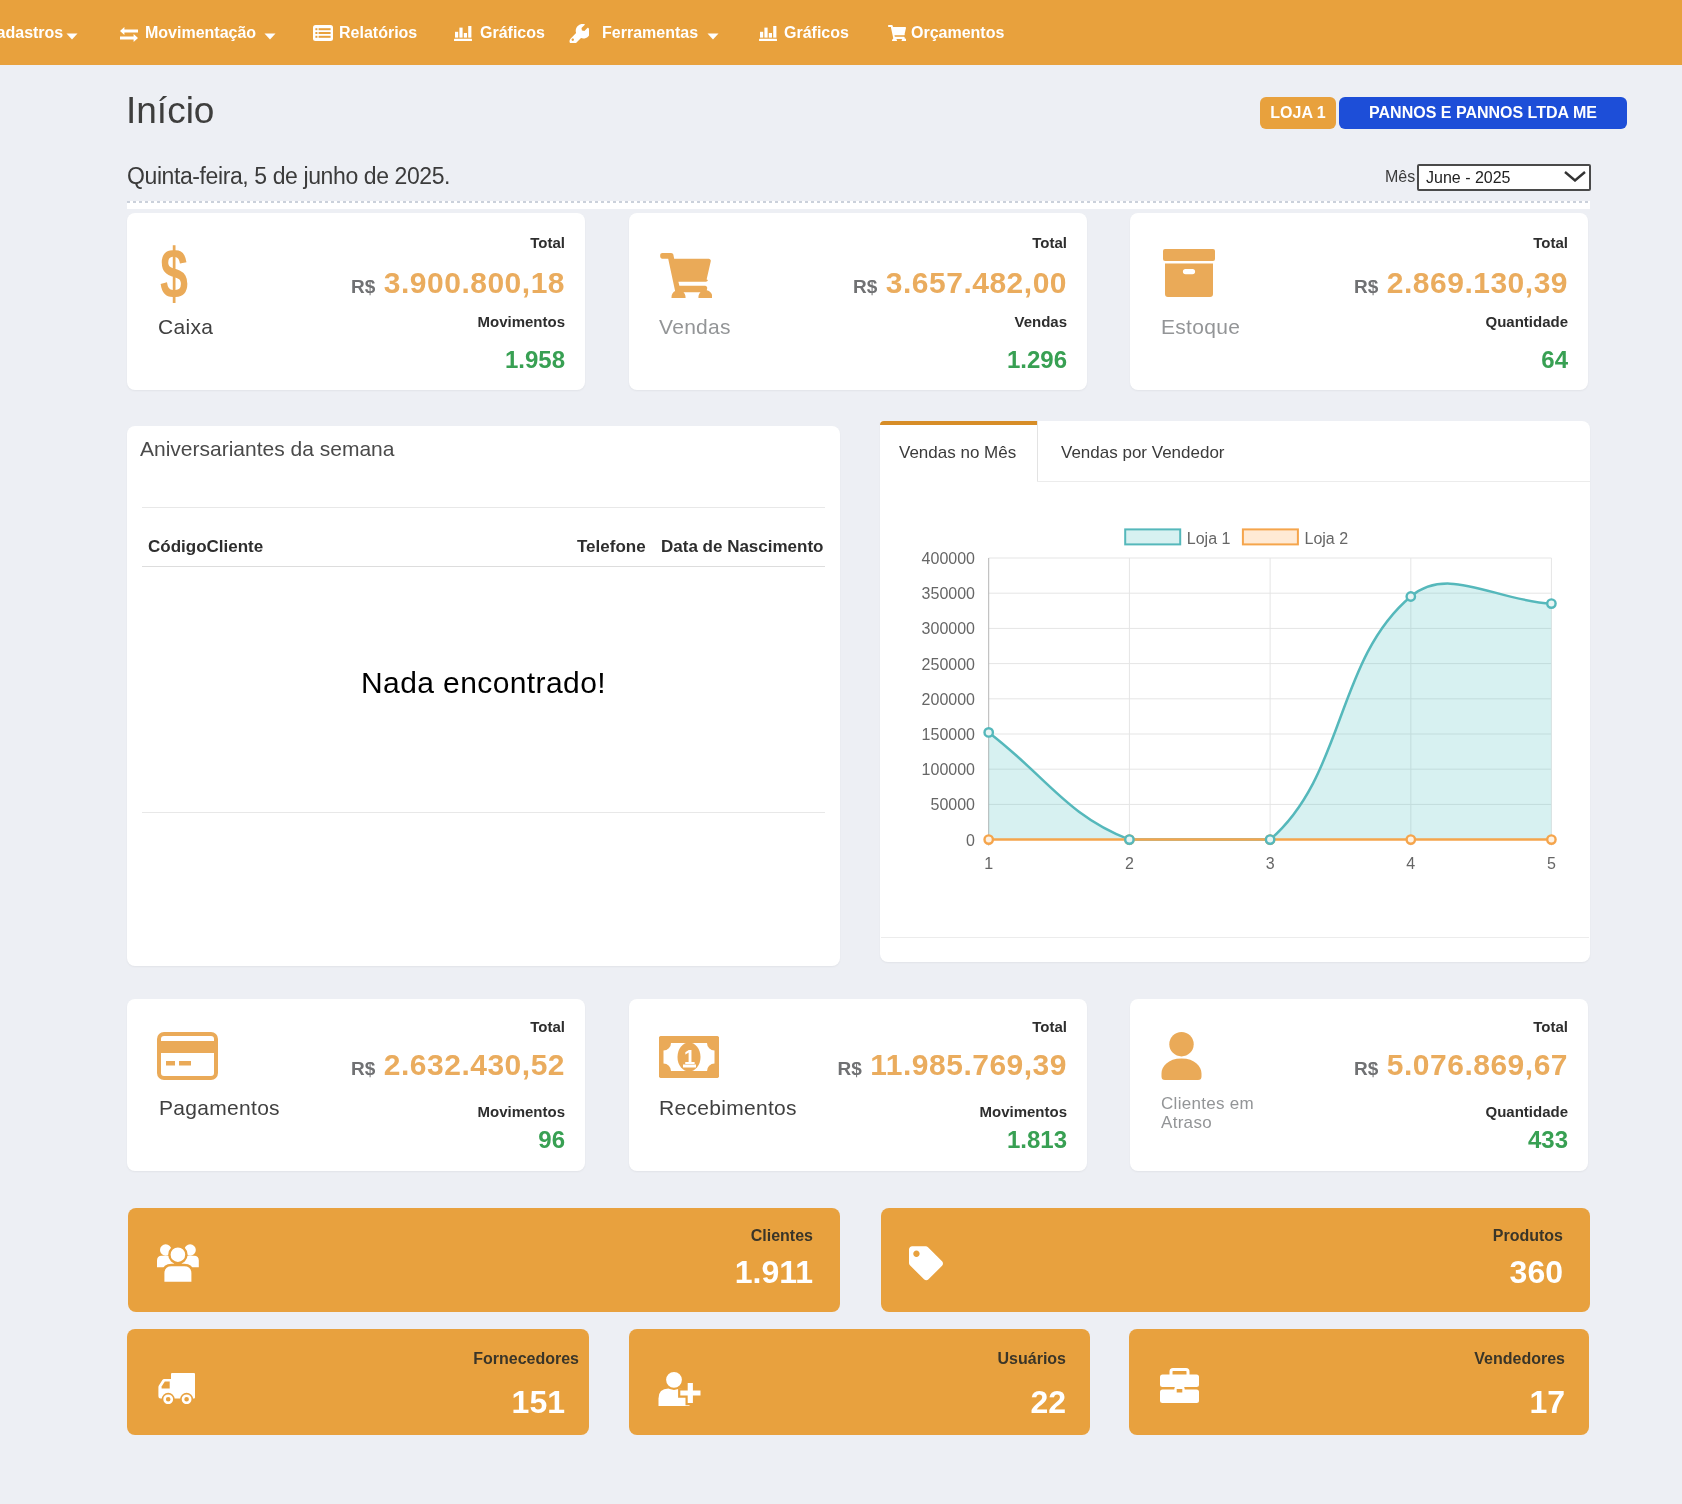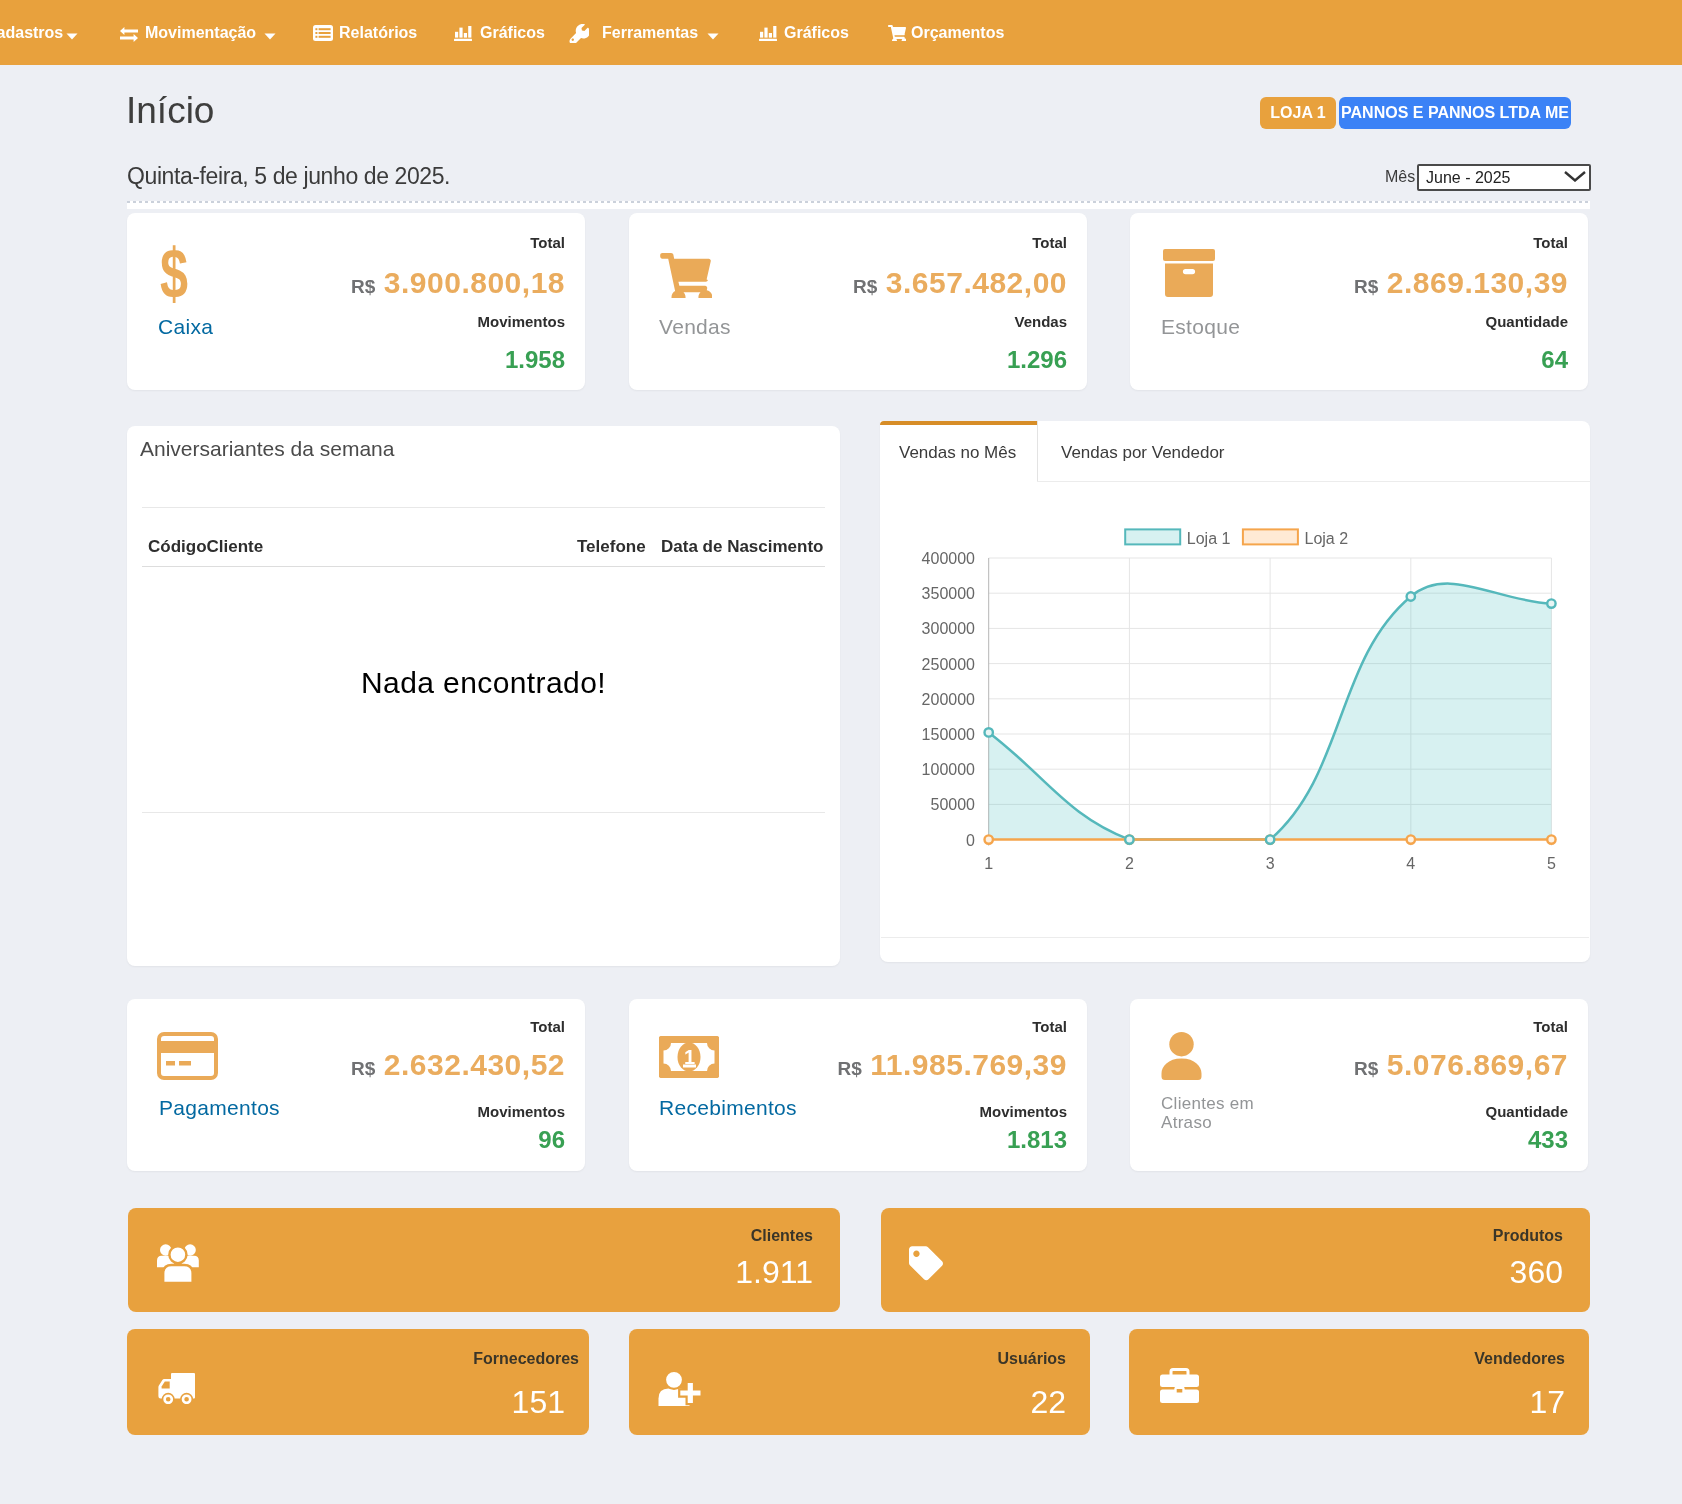--- a/index.html
+++ b/index.html
@@ -5,26 +5,26 @@
 * { margin:0; padding:0; box-sizing:border-box; }
 html,body { width:1682px; height:1504px; background:#EDEFF4; font-family:"Liberation Sans",sans-serif; position:relative; overflow:hidden; }
 .abs { position:absolute; }
 .card { position:absolute; background:#fff; border-radius:8px; box-shadow:0 1px 2px rgba(0,0,0,0.05); }
 .banner { position:absolute; background:#E8A13E; border-radius:8px; }
 .lbl { font-size:15px; font-weight:bold; color:#2E2E2E; line-height:15px; }
 .valw { white-space:nowrap; line-height:30px; }
 .valo { font-size:30px; font-weight:bold; color:#EAAC5E; letter-spacing:0.5px; }
 .rs { font-size:19px; font-weight:bold; color:#707173; margin-right:4px; }
 .valg { font-size:24px; font-weight:bold; color:#38A053; line-height:24px; }
-.cname { font-size:21px; letter-spacing:0.3px; color:#0369a1; line-height:21px; white-space:nowrap; }
+.cname { font-size:21px; letter-spacing:0.3px; color:#404040; line-height:21px; white-space:nowrap; }
 .gray { color:#939597; }
 .nt { position:absolute; color:#fff; font-size:16px; font-weight:bold; line-height:16px; top:25px; white-space:nowrap; }
 .th { font-size:17px; font-weight:bold; color:#2E2E2E; line-height:17px; }
 .bl { font-size:16px; font-weight:bold; color:#3A3528; line-height:16px; }
-.bn { font-size:32px; font-weight:normal; color:#fff; line-height:32px; }
+.bn { font-size:32px; font-weight:bold; color:#fff; line-height:32px; }
 </style>
 </head>
 <body>
 <div class="abs" style="left:0;top:0;width:1682px;height:65px;background:#E8A13D;overflow:hidden;">
 <div class="nt" style="left:-15px;">Cadastros</div>
 <svg class="abs" style="left:66px;top:33px;" width="12" height="7" viewBox="0 0 12 7">
       <path d="M0.5 0.5 L11.5 0.5 L6 6.5 Z" fill="#fff"></path>
     </svg>
 <svg class="abs" style="left:120px;top:27px;" width="18" height="15" viewBox="0 0 18 15" fill="#fff">
       <path d="M4.4 0 L4.4 2.6 L18 2.6 L18 5.4 L4.4 5.4 L4.4 8 L0 4 Z"></path>
@@ -68,21 +68,21 @@
     </svg>
 <div class="nt" style="left:784px;">Gráficos</div>
 <svg class="abs" style="left:888px;top:25px;" width="18" height="16" viewBox="0 0 576 512" fill="#fff">
       <path d="M528.1 301.3l47.3-208C578.8 78.3 567.4 64 552 64H159.2l-9.2-43.1C147.8 8.6 137.1 0 124.5 0H24C10.7 0 0 10.7 0 24v16c0 13.3 10.7 24 24 24h67.1l78.7 369.3c-24.6 13.6-41.2 39.8-41.2 69.9 0 44.2 35.8 80 80 80s80-35.8 80-80c0-22.4-9.2-42.6-24-57.1h194.4c-14.9 14.5-24 34.7-24 57.1 0 44.2 35.8 80 80 80s80-35.8 80-80c0-39.2-28.2-71.8-65.4-78.7l4.8-21.3c3.4-15-8-29.2-23.4-29.2H218.1l-10.9-48h312.2c11.2 0 20.9-7.8 23.4-18.7z"></path>
     </svg>
 <div class="nt" style="left:911px;">Orçamentos</div>
 </div>
 <div class="abs" style="left:126px;top:90px;font-size:37px;line-height:41px;color:#3E3E3D;">Início</div>
 <div class="abs" style="left:127px;top:165px;font-size:23px;letter-spacing:-0.4px;line-height:23px;color:#3B3B3B;text-align:right;">Quinta-feira, 5 de junho de 2025.</div>
 <div class="abs" style="left:1260px;top:97px;width:76px;height:32px;background:#E8A13D;border-radius:6px;color:#fff;font-size:16px;font-weight:bold;text-align:center;line-height:32px;">LOJA 1</div>
-<div class="abs" style="left:1339px;top:97px;width:232px;height:32px;background:#3b82f6;border-radius:6px;color:#fff;font-size:16px;font-weight:bold;text-align:center;line-height:32px;">PANNOS E PANNOS LTDA ME</div>
+<div class="abs" style="left:1339px;top:97px;width:288px;height:32px;background:#1d4ed8;border-radius:6px;color:#fff;font-size:16px;font-weight:bold;text-align:center;line-height:32px;">PANNOS E PANNOS LTDA ME</div>
 <div class="abs" style="left:1385px;top:169px;font-size:16px;line-height:16px;color:#3B3B3B;">Mês</div>
 <div class="abs" style="left:1417px;top:164px;width:174px;height:27px;background:#fff;border:2px solid #4A4A4A;border-radius:2px;font-size:16px;line-height:23px;color:#222;padding-left:7px;">June - 2025</div>
 <svg class="abs" style="left:1564px;top:171px;" width="22" height="11" viewBox="0 0 22 11">
     <path d="M1 1 L11 9.5 L21 1" stroke="#333" stroke-width="2.4" fill="none"></path>
   </svg>
 <div class="abs" style="left:127px;top:201px;width:1463px;height:8px;background:#fff;background-image:repeating-linear-gradient(90deg,#CBD1DB 0,#CBD1DB 3px,transparent 3px,transparent 6px);background-size:100% 2px;background-repeat:no-repeat;"></div>
 <div class="card" style="left:127px;top:213px;width:458px;height:177px;"></div>
 <div class="abs" style="left:160px;top:239px;font-size:70px;font-weight:bold;color:#EAAA58;line-height:70px;transform:scaleX(0.72);transform-origin:0 0;">$</div>
 <div class="abs cname" style="left:158px;top:316px;">Caixa</div>
 <div class="abs lbl" style="right:1117px;top:235px;">Total</div>

